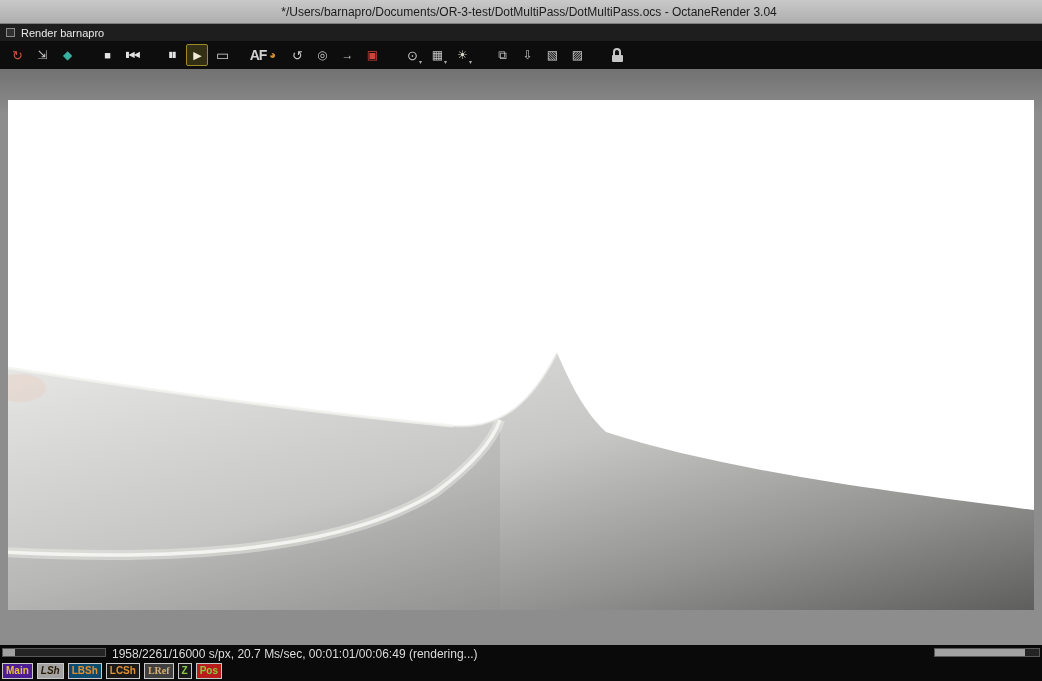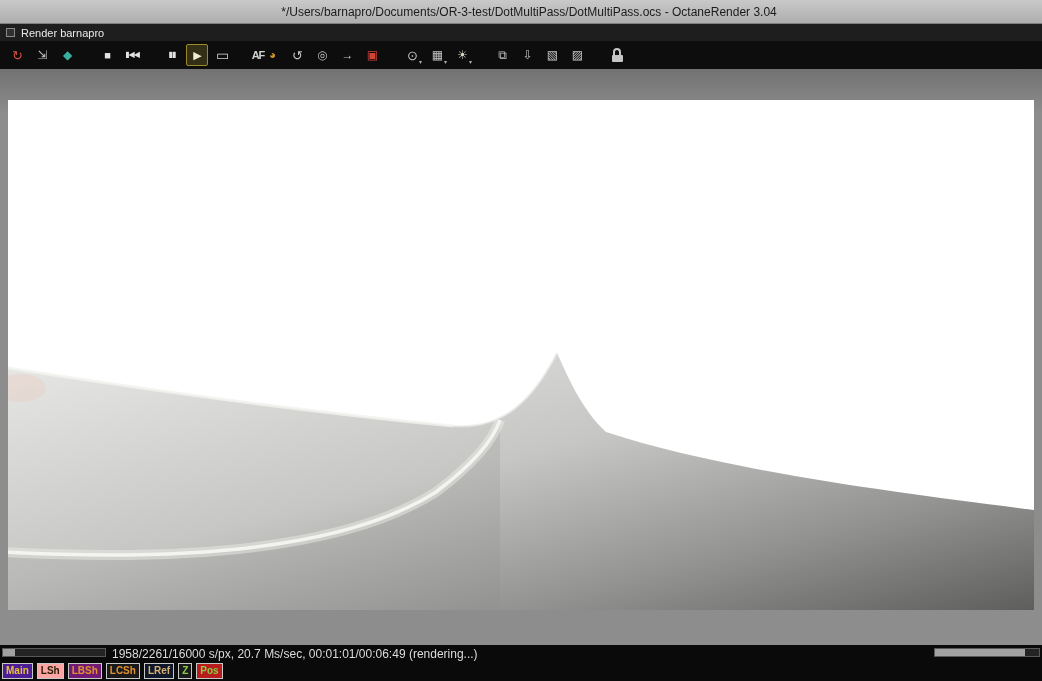--- a/index.html
+++ b/index.html
@@ -111,21 +111,21 @@
   <span class="tbtn">
       <span class="glyph" style="color: rgb(228, 228, 228); font-size: 8px;">▮▮</span>
     </span>
   <span class="tbtn active">
       <span class="glyph" style="color: rgb(240, 236, 216); font-size: 11px;">▶</span>
     </span>
   <span class="tbtn">
       <span class="glyph" style="color: rgb(208, 208, 208); font-size: 14px;">▭</span>
     </span>
   <span class="tbtn">
-      <span class="glyph" style="font-weight: bold; color: rgb(208, 208, 208); font-size: 11px; margin-left: 22px;">AF</span>
+      <span class="glyph" style="font-weight: bold; color: rgb(208, 208, 208); font-size: 14px; margin-left: 22px;">AF</span>
     </span>
   <span class="tbtn">
       <span class="glyph" style="color: rgb(208, 144, 48); font-size: 12px;">◕</span>
     </span>
   <span class="tbtn">
       <span class="glyph" style="color: rgb(196, 196, 196); font-size: 13px;">↺</span>
     </span>
   <span class="tbtn">
       <span class="glyph" style="color: rgb(196, 196, 196); font-size: 12px;">◎</span>
     </span>
@@ -198,19 +198,19 @@
     <div class="fill" style="width: 12%;"></div>
   </div>
   <span class="stat-left">1958/2261/16000 s/px, 20.7 Ms/sec, 00:01:01/00:06:49 (rendering...)</span>
   <div class="progress right">
     <div class="fill" style="width: 87%;"></div>
   </div>
 </div>
 
 <div class="passbar">
   <button class="pass" style="color: rgb(232, 192, 48); background: #4c1d95;">Main</button>
-  <button class="pass" style="color: rgb(42, 26, 0); background: #fca5a5;">LSh</button>
-  <button class="pass" style="color: rgb(224, 144, 48); background: #701a75;">LBSh</button>
+  <button class="pass" style="color: rgb(42, 26, 0); background: #a3a3a3; font-style: italic;">LSh</button>
+  <button class="pass" style="color: rgb(224, 144, 48); background: #0c4a6e;">LBSh</button>
   <button class="pass" style="color: rgb(224, 144, 48); background: rgb(26, 26, 26); text-align: right;">LCSh</button>
-  <button class="pass" style="color: rgb(216, 176, 112); background: #0f172a;">LRef</button>
+  <button class="pass" style="color: rgb(216, 176, 112); background: #404040; font-family: Liberation Serif, serif;">LRef</button>
   <button class="pass" style="color: rgb(136, 204, 68); background: rgb(26, 26, 26);">Z</button>
   <button class="pass" style="color: rgb(136, 204, 68); background: #b91c1c;">Pos</button>
 </div>
 
 </body></html>

